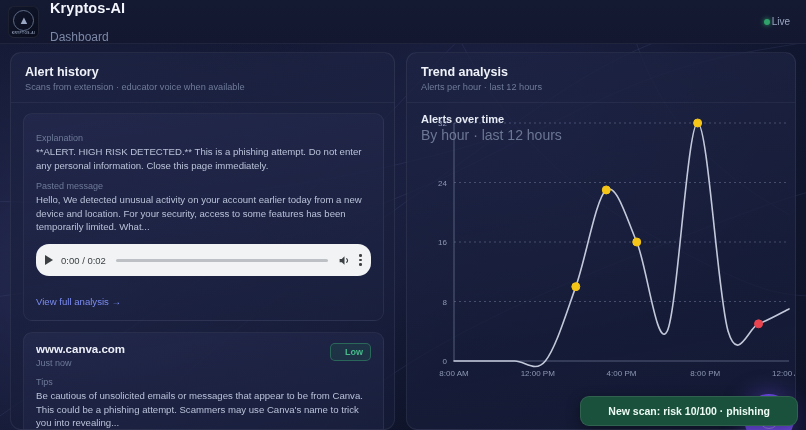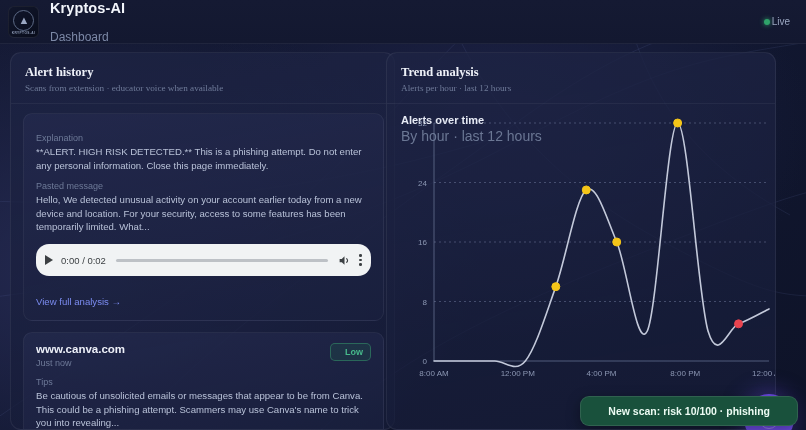--- a/index.html
+++ b/index.html
@@ -57,23 +57,23 @@
   .live-dot { width: 6px; height: 6px; border-radius: 50%; background: #2fa36a; box-shadow: 0 0 5px #2fa36a; }
 
   
   .panel {
     position: absolute; border-radius: 11px;
     background: linear-gradient(170deg, rgba(30,36,68,0.78) 0%, rgba(22,28,56,0.72) 100%);
     border: 1px solid rgba(255,255,255,0.065);
     overflow: hidden; z-index: 2;
   }
   #left-panel  { left: 10px;  top: 52px; width: 385px; height: 378px; }
-  #right-panel { left: 386px; top: 52px; width: 390px; height: 378px; }
-
-  .panel-head { padding: 12px 14px 10px 14px; border-bottom: 1px solid rgba(255,255,255,0.05); font-family: Liberation Serif, serif; }
+  #right-panel { left: 406px; top: 52px; width: 390px; height: 378px; }
+
+  .panel-head { padding: 12px 14px 10px 14px; border-bottom: 1px solid rgba(255,255,255,0.05); }
   .panel-title { font-size: 12.5px; font-weight: 700; color: #eef1f8; }
   .panel-sub { font-size: 9.2px; color: #6f7b99; margin-top: 3px; }
 
   
   .alert-scroll {
     position: absolute; left: 0; right: 0; top: 50px; bottom: 0;
     overflow-y: scroll; overflow-x: hidden;
     padding: 10px 10px 0 12px;
     scrollbar-color: #9aa0ad #ffffff;
   }

